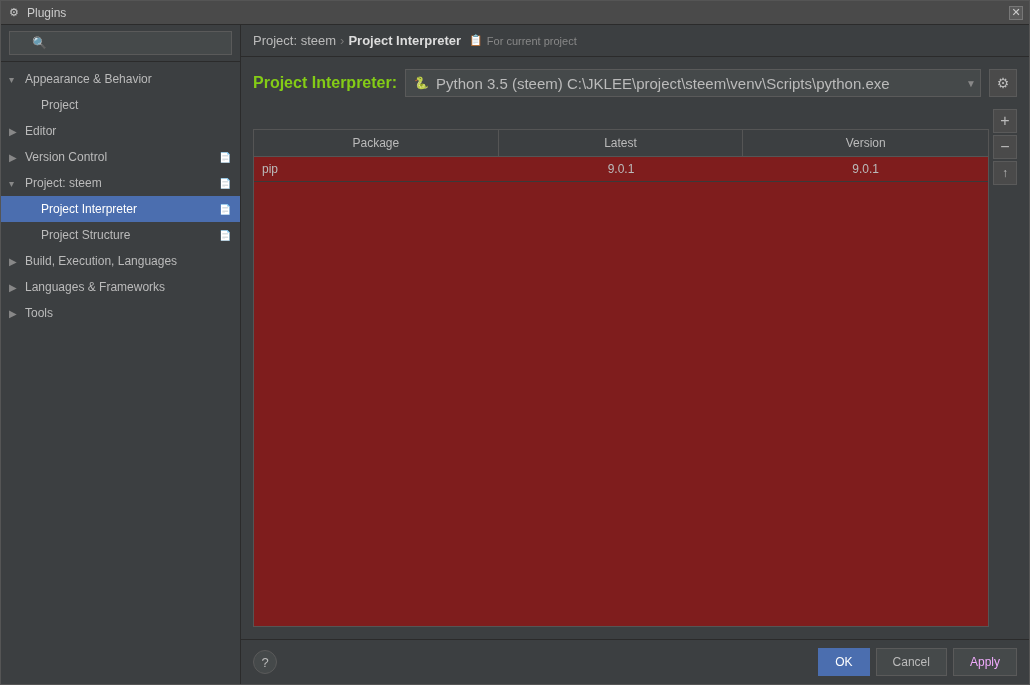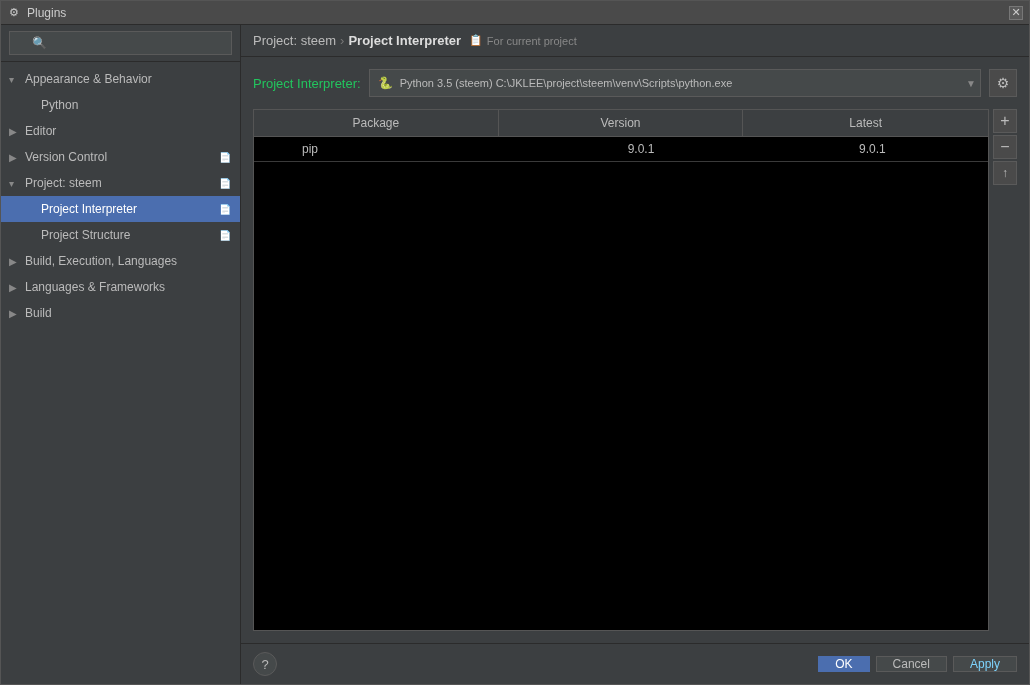--- a/index.html
+++ b/index.html
@@ -206,23 +206,24 @@
 
     .interpreter-row {
       display: flex;
       align-items: center;
       gap: 8px;
       margin-bottom: 12px;
       flex-shrink: 0;
     }
 
     .interpreter-label {
-      color: #22c55e;
-      font-size: 13px;
+      color: #84cc16;
+      font-size: 16px;
       white-space: nowrap;
+      font-weight: bold;
     }
 
     .interpreter-select {
       flex: 1;
       background: #45494a;
       border: 1px solid #5a5a5a;
       color: #bbbbbb;
       padding: 3px 24px 3px 8px;
       font-size: 12px;
       height: 28px;
@@ -275,21 +276,22 @@
     .packages-area {
       flex: 1;
       display: flex;
       overflow: hidden;
     }
 
     .packages-table {
       flex: 1;
       border: 1px solid #555;
       overflow-y: auto;
-      background: #000000;
+      background: #7f1d1d;
+      margin-top: 20px;
     }
 
     .table-header {
       display: grid;
       grid-template-columns: 1fr 1fr 1fr;
       background: #3c3f41;
       border-bottom: 1px solid #555;
       position: sticky;
       top: 0;
     }
@@ -303,21 +305,20 @@
     }
 
     .table-header-cell:last-child {
       border-right: none;
     }
 
     .table-row {
       display: grid;
       grid-template-columns: 1fr 1fr 1fr;
       border-bottom: 1px solid #3a3a3a;
-      padding-left: 40px;
     }
 
     .table-cell {
       padding: 5px 8px;
       font-size: 12px;
       color: #bbbbbb;
       display: flex;
       align-items: center;
     }
 
@@ -390,33 +391,33 @@
       gap: 6px;
     }
 
     .bottom-btn {
       padding: 5px 16px;
       font-size: 12px;
       cursor: pointer;
       border: 1px solid #5a5a5a;
       background: #45494a;
       color: #bbbbbb;
-      height: 16px;
+      height: 28px;
       display: flex;
       align-items: center;
     }
 
     .bottom-btn.ok-btn {
       background: #4b6eaf;
       border-color: #4b6eaf;
       color: #ffffff;
     }
 
     .bottom-btn.apply-btn {
-      color: #7dd3fc;
+      color: #f0abfc;
       cursor: default;
     }
   </style>
 </head>
 <body>
 
 <div class="window">
 
   <div class="title-bar">
     <div class="title-bar-left">
@@ -438,21 +439,21 @@
 
       <div class="nav-tree">
 
         <div class="nav-item group">
           <span class="arrow">▾</span>
           <span>Appearance &amp; Behavior</span>
         </div>
 
         <div class="nav-item nav-child">
           <span class="arrow">&nbsp;</span>
-          <span>Python</span>
+          <span>Project</span>
         </div>
 
         <div class="nav-item group">
           <span class="arrow">▶</span>
           <span>Editor</span>
         </div>
 
 
         <div class="nav-item group">
           <span class="arrow">▶</span>
@@ -483,21 +484,21 @@
           <span>Build, Execution, Languages</span>
         </div>
 
         <div class="nav-item group">
           <span class="arrow">▶</span>
           <span>Languages &amp; Frameworks</span>
         </div>
 
         <div class="nav-item group">
           <span class="arrow">▶</span>
-          <span>Build</span>
+          <span>Tools</span>
         </div>
 
       </div>
     </div>
 
     <div class="right-panel">
 
       <div class="breadcrumb-bar">
         <span class="breadcrumb-item">Project: steem</span>
         <span class="breadcrumb-separator">›</span>
@@ -508,36 +509,36 @@
         </span>
       </div>
 
       <div class="content-area">
 
         <div class="interpreter-row">
           <span class="interpreter-label">Project Interpreter:</span>
           <div class="interpreter-select">
             <div class="interpreter-select-inner">
               <span class="python-icon">🐍</span>
-              <span style="font-size:11px; overflow:hidden; text-overflow:ellipsis; white-space:nowrap;">Python 3.5 (steem)  C:\JKLEE\project\steem\venv\Scripts\python.exe</span>
+              <span style="font-size:15px; overflow:hidden; text-overflow:ellipsis; white-space:nowrap;">Python 3.5 (steem)  C:\JKLEE\project\steem\venv\Scripts\python.exe</span>
             </div>
             <span class="select-arrow">▼</span>
           </div>
           <div class="settings-gear-btn">
             <span>⚙</span>
           </div>
         </div>
 
         <div class="packages-area">
           <div class="packages-table">
 
             <div class="table-header">
               <div class="table-header-cell">Package</div>
+              <div class="table-header-cell">Latest</div>
               <div class="table-header-cell">Version</div>
-              <div class="table-header-cell">Latest</div>
             </div>
 
             <div class="table-row">
               <div class="table-cell">pip</div>
               <div class="table-cell version-col">9.0.1</div>
               <div class="table-cell latest-col">9.0.1</div>
             </div>
 
           </div>
 

